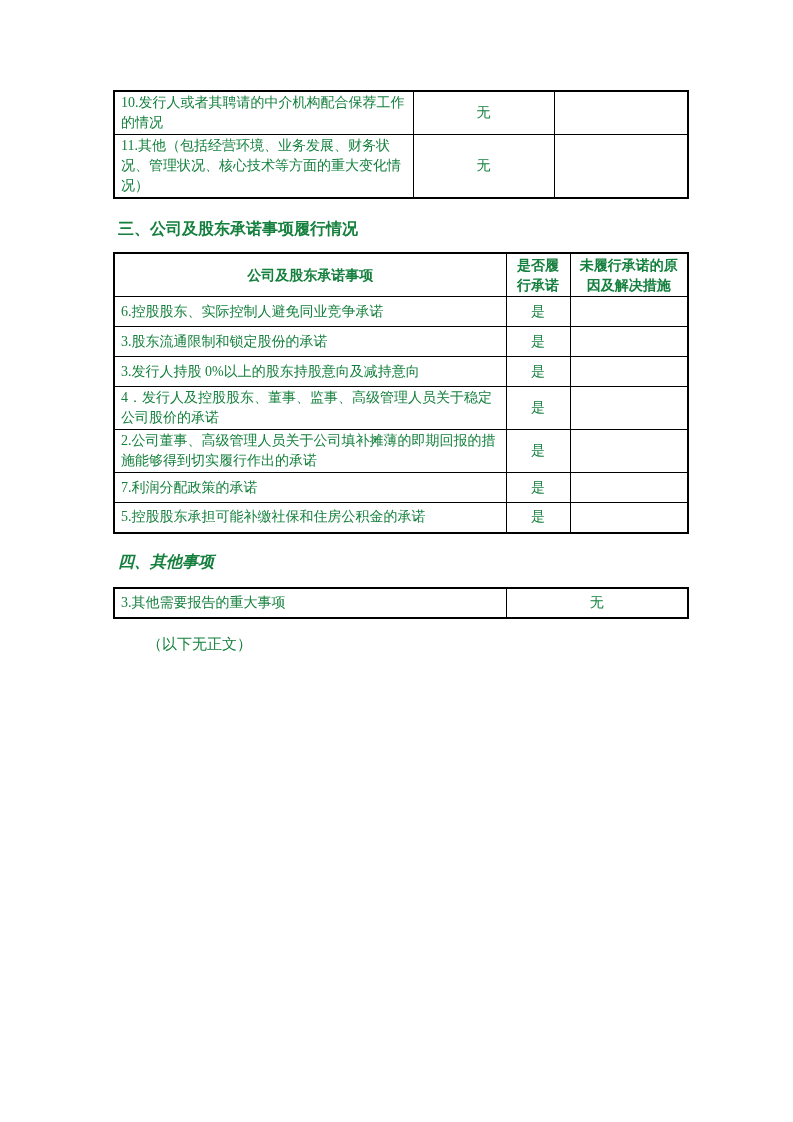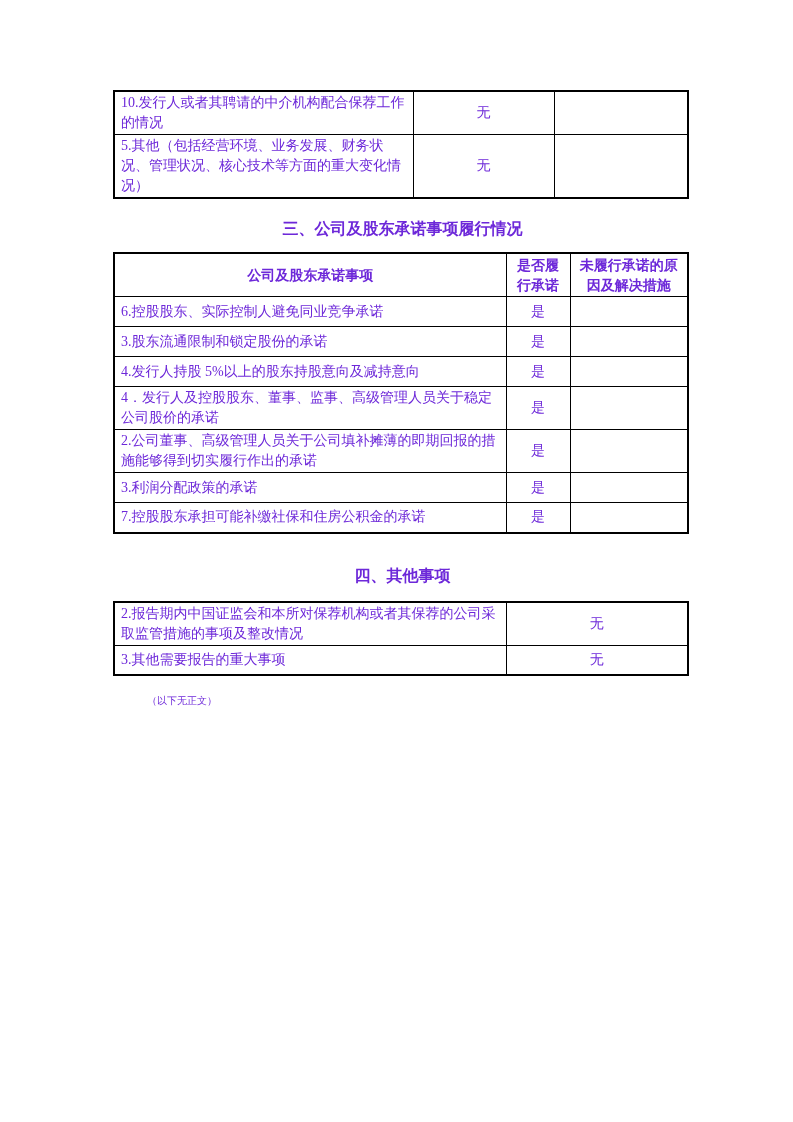--- a/index.html
+++ b/index.html
@@ -1,21 +1,21 @@
 <!DOCTYPE html>
 <html><head>
 <meta charset="utf-8">
 <style>
   html, body { margin: 0; padding: 0; background: #ffffff; }
   .page {
     position: relative;
     width: 793px;
     height: 1122px;
     background: #ffffff;
-    color: #6d28d9;
+    color: #15803d;
     font-family: "Liberation Serif", "DejaVu Serif", serif;
     box-sizing: border-box;
     padding: 90px 106px 0 113px;
     overflow: hidden;
   }
   table {
     border-collapse: collapse;
     table-layout: fixed;
     width: 574px;
     font-size: 14px;
@@ -37,27 +37,26 @@
     text-align: center;
     font-family: "Liberation Sans", "DejaVu Sans", sans-serif;
     white-space: pre-line;
   }
   h2.section {
     font-family: "Liberation Sans", "DejaVu Sans", sans-serif;
     font-size: 16px;
     font-weight: bold;
     margin: 20px 0 13px 5px;
     line-height: 20px;
-    text-align: center;
   }
-  h2.section-4 { margin-top: 32px; margin-bottom: 15px; }
+  h2.section-4 { margin-top: 18px; margin-bottom: 15px; font-style: italic; }
   .closing-note {
     margin: 15px 0 0 0;
     padding-left: 34px;
-    font-size: 10px;
+    font-size: 15px;
     line-height: 20px;
   }
 </style>
 </head>
 <body>
 
 <div class="page">
 
   <table class="t1">
     <colgroup>
@@ -65,21 +64,21 @@
         <col style="width:141px">
         <col style="width:134px">
       </colgroup>
     <tbody>
         <tr>
       <td>10.发行人或者其聘请的中介机构配合保荐工作的情况</td>
       <td class="center">无</td>
       <td class="center"></td>
     </tr>
     <tr>
-      <td>5.其他（包括经营环境、业务发展、财务状况、管理状况、核心技术等方面的重大变化情况）</td>
+      <td>11.其他（包括经营环境、业务发展、财务状况、管理状况、核心技术等方面的重大变化情况）</td>
       <td class="center">无</td>
       <td class="center"></td>
     </tr>
   </tbody>
     </table>
 
   <h2 class="section">三、公司及股东承诺事项履行情况</h2>
 
   <table class="t2">
     <colgroup>
@@ -99,60 +98,56 @@
       <td>6.控股股东、实际控制人避免同业竞争承诺</td>
       <td class="center">是</td>
       <td class="center"></td>
     </tr>
     <tr>
       <td>3.股东流通限制和锁定股份的承诺</td>
       <td class="center">是</td>
       <td class="center"></td>
     </tr>
     <tr>
-      <td>4.发行人持股 5%以上的股东持股意向及减持意向</td>
+      <td>3.发行人持股 0%以上的股东持股意向及减持意向</td>
       <td class="center">是</td>
       <td class="center"></td>
     </tr>
     <tr>
       <td>4．发行人及控股股东、董事、监事、高级管理人员关于稳定公司股价的承诺</td>
       <td class="center">是</td>
       <td class="center"></td>
     </tr>
     <tr>
       <td>2.公司董事、高级管理人员关于公司填补摊薄的即期回报的措施能够得到切实履行作出的承诺</td>
       <td class="center">是</td>
       <td class="center"></td>
     </tr>
     <tr>
-      <td>3.利润分配政策的承诺</td>
+      <td>7.利润分配政策的承诺</td>
       <td class="center">是</td>
       <td class="center"></td>
     </tr>
     <tr>
-      <td>7.控股股东承担可能补缴社保和住房公积金的承诺</td>
+      <td>5.控股股东承担可能补缴社保和住房公积金的承诺</td>
       <td class="center">是</td>
       <td class="center"></td>
     </tr>
   </tbody>
     </table>
 
   <h2 class="section section-4">四、其他事项</h2>
 
   <table class="t3">
     <colgroup>
         <col style="width:392px">
         <col style="width:182px">
       </colgroup>
     <tbody>
     <tr>
-      <td>2.报告期内中国证监会和本所对保荐机构或者其保荐的公司采取监管措施的事项及整改情况</td>
-      <td class="center">无</td>
-    </tr>
-    <tr>
       <td>3.其他需要报告的重大事项</td>
       <td class="center">无</td>
     </tr>
   </tbody>
     </table>
 
   <p class="closing-note">（以下无正文）</p>
 
 </div>
 

